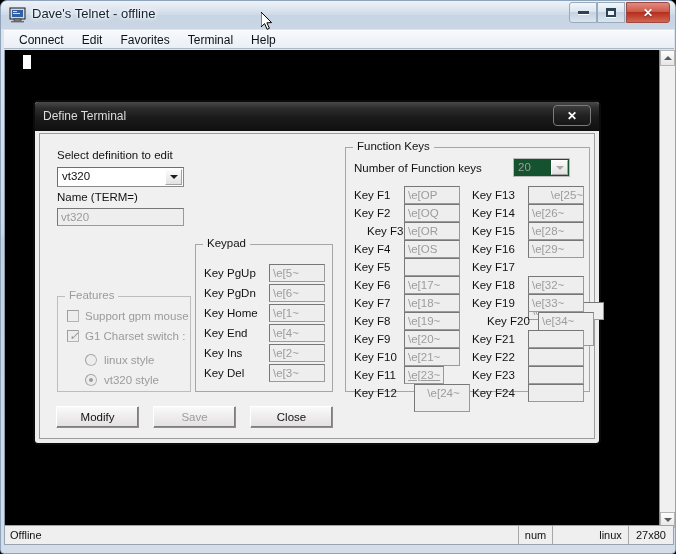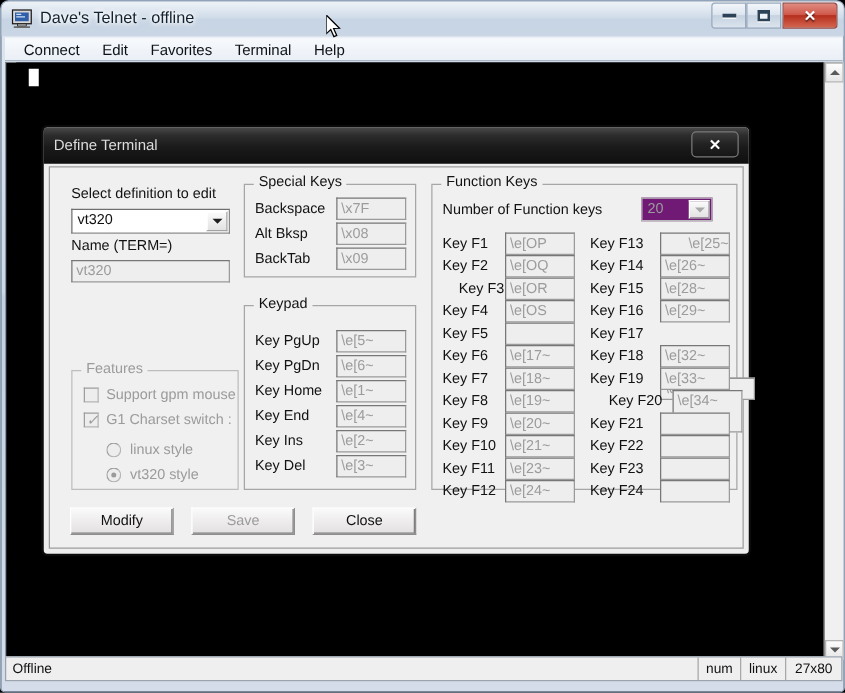--- a/index.html
+++ b/index.html
@@ -125,21 +125,21 @@
     padding-left: 5px; font-size: 11px; color: #111;
     border-right: 1px solid #a8a8a8;
   }
   .status-cell {
     display: flex; align-items: center; justify-content: center;
     font-size: 11px; color: #111;
     border-right: 1px solid #a8a8a8;
     padding: 0 5px;
   }
   #status-num { width: 34px; }
-  #status-term { width: 36px; }
+  #status-term { width: 36px; margin-left: 40px; }
   #status-size { width: 44px; border-right: none; }
 
   
   #dialog {
     position: absolute; left: 32px; top: 99px; width: 568px; height: 345px;
     background: #efeeee;
     border: 2px solid #0b0b0b;
     border-radius: 5px;
     box-shadow: 0 3px 9px rgba(0,0,0,0.75);
   }
@@ -224,21 +224,21 @@
     border-top-color: #fff; border-left-color: #fff;
   }
   .combo-arrow {
     position: absolute; left: 50%; top: 50%;
     margin-left: -4px; margin-top: -2px;
     width: 0; height: 0;
     border-left: 4px solid transparent;
     border-right: 4px solid transparent;
     border-top: 4px solid #1d1d1d;
   }
-  .combo.dis { background: #701a75; border-color: #b9b9b9; }
+  .combo.dis { background: #14532d; border-color: #b9b9b9; }
   .combo.dis .combo-text { color: #9c9c9c; }
   .combo.dis .combo-arrow { border-top-color: #a9a9a9; }
 
   .cbox {
     position: absolute; width: 12px; height: 12px;
     background: #eeeded;
     border: 1px solid #b5b5b5;
     border-top-color: #9e9e9e; border-left-color: #9e9e9e;
   }
   .cbox .tick {
@@ -373,32 +373,20 @@
 
         <span class="rad" style="left:27px; top:57px;"></span>
         <span class="lbl dis" style="left:46px; top:57px;">linux style</span>
 
         <span class="rad" style="left:27px; top:77px;">
           <i class="dot"></i>
         </span>
         <span class="lbl dis" style="left:46px; top:77px;">vt320 style</span>
       </div>
 
-      <div class="grp" style="left:155px; top:13px; width:138px; height:75px;">
-        <span class="grp-title">Special Keys</span>
-
-        <span class="lbl" style="left:8px; top:13px;">Backspace</span>
-        <div class="tfield" style="left:73px; top:10px; width:56px; height:18px;">\x7F</div>
-
-        <span class="lbl" style="left:8px; top:33px;">Alt Bksp</span>
-        <div class="tfield" style="left:73px; top:30px; width:56px; height:18px;">\x08</div>
-
-        <span class="lbl" style="left:8px; top:53px;">BackTab</span>
-        <div class="tfield" style="left:73px; top:50px; width:56px; height:18px;">\x09</div>
-      </div>
 
       <div class="grp" style="left:155px; top:110px; width:138px; height:148px;">
         <span class="grp-title">Keypad</span>
 
         <span class="lbl" style="left:8px; top:22px;">Key PgUp</span>
         <div class="tfield" style="left:73px; top:19px; width:56px; height:18px;">\e[5~</div>
 
         <span class="lbl" style="left:8px; top:42px;">Key PgDn</span>
         <div class="tfield" style="left:73px; top:39px; width:56px; height:18px;">\e[6~</div>
 
@@ -450,24 +438,24 @@
         <span class="lbl" style="left:8px; top:167px;">Key F8</span>
         <div class="tfield" style="left:58px; top:164px; width:56px; height:18px;">\e[19~</div>
 
         <span class="lbl" style="left:8px; top:185px;">Key F9</span>
         <div class="tfield" style="left:58px; top:182px; width:56px; height:18px;">\e[20~</div>
 
         <span class="lbl" style="left:8px; top:203px;">Key F10</span>
         <div class="tfield" style="left:58px; top:200px; width:56px; height:18px;">\e[21~</div>
 
         <span class="lbl" style="left:8px; top:221px;">Key F11</span>
-        <div class="tfield" style="left:58px; top:218px; width:56px; height:18px;">\e[23~</div>
+        <div class="tfield" style="left:58px; top:218px; width:40px; height:18px;text-decoration:underline;">\e[23~</div>
 
         <span class="lbl" style="left:8px; top:239px;">Key F12</span>
-        <div class="tfield" style="left:58px; top:236px; width:56px; height:18px;">\e[24~</div>
+        <div class="tfield" style="left:68px; top:236px; width:56px; height:28px;text-align:center;">\e[24~</div>
 
         <span class="lbl" style="left:126px; top:41px;">Key F13</span>
         <div class="tfield" style="left:182px; top:38px; width:56px; height:18px;text-align:right;">\e[25~</div>
 
         <span class="lbl" style="left:126px; top:59px;">Key F14</span>
         <div class="tfield" style="left:182px; top:56px; width:56px; height:18px;">\e[26~</div>
 
         <span class="lbl" style="left:126px; top:77px;">Key F15</span>
         <div class="tfield" style="left:182px; top:74px; width:56px; height:18px;">\e[28~</div>
 

